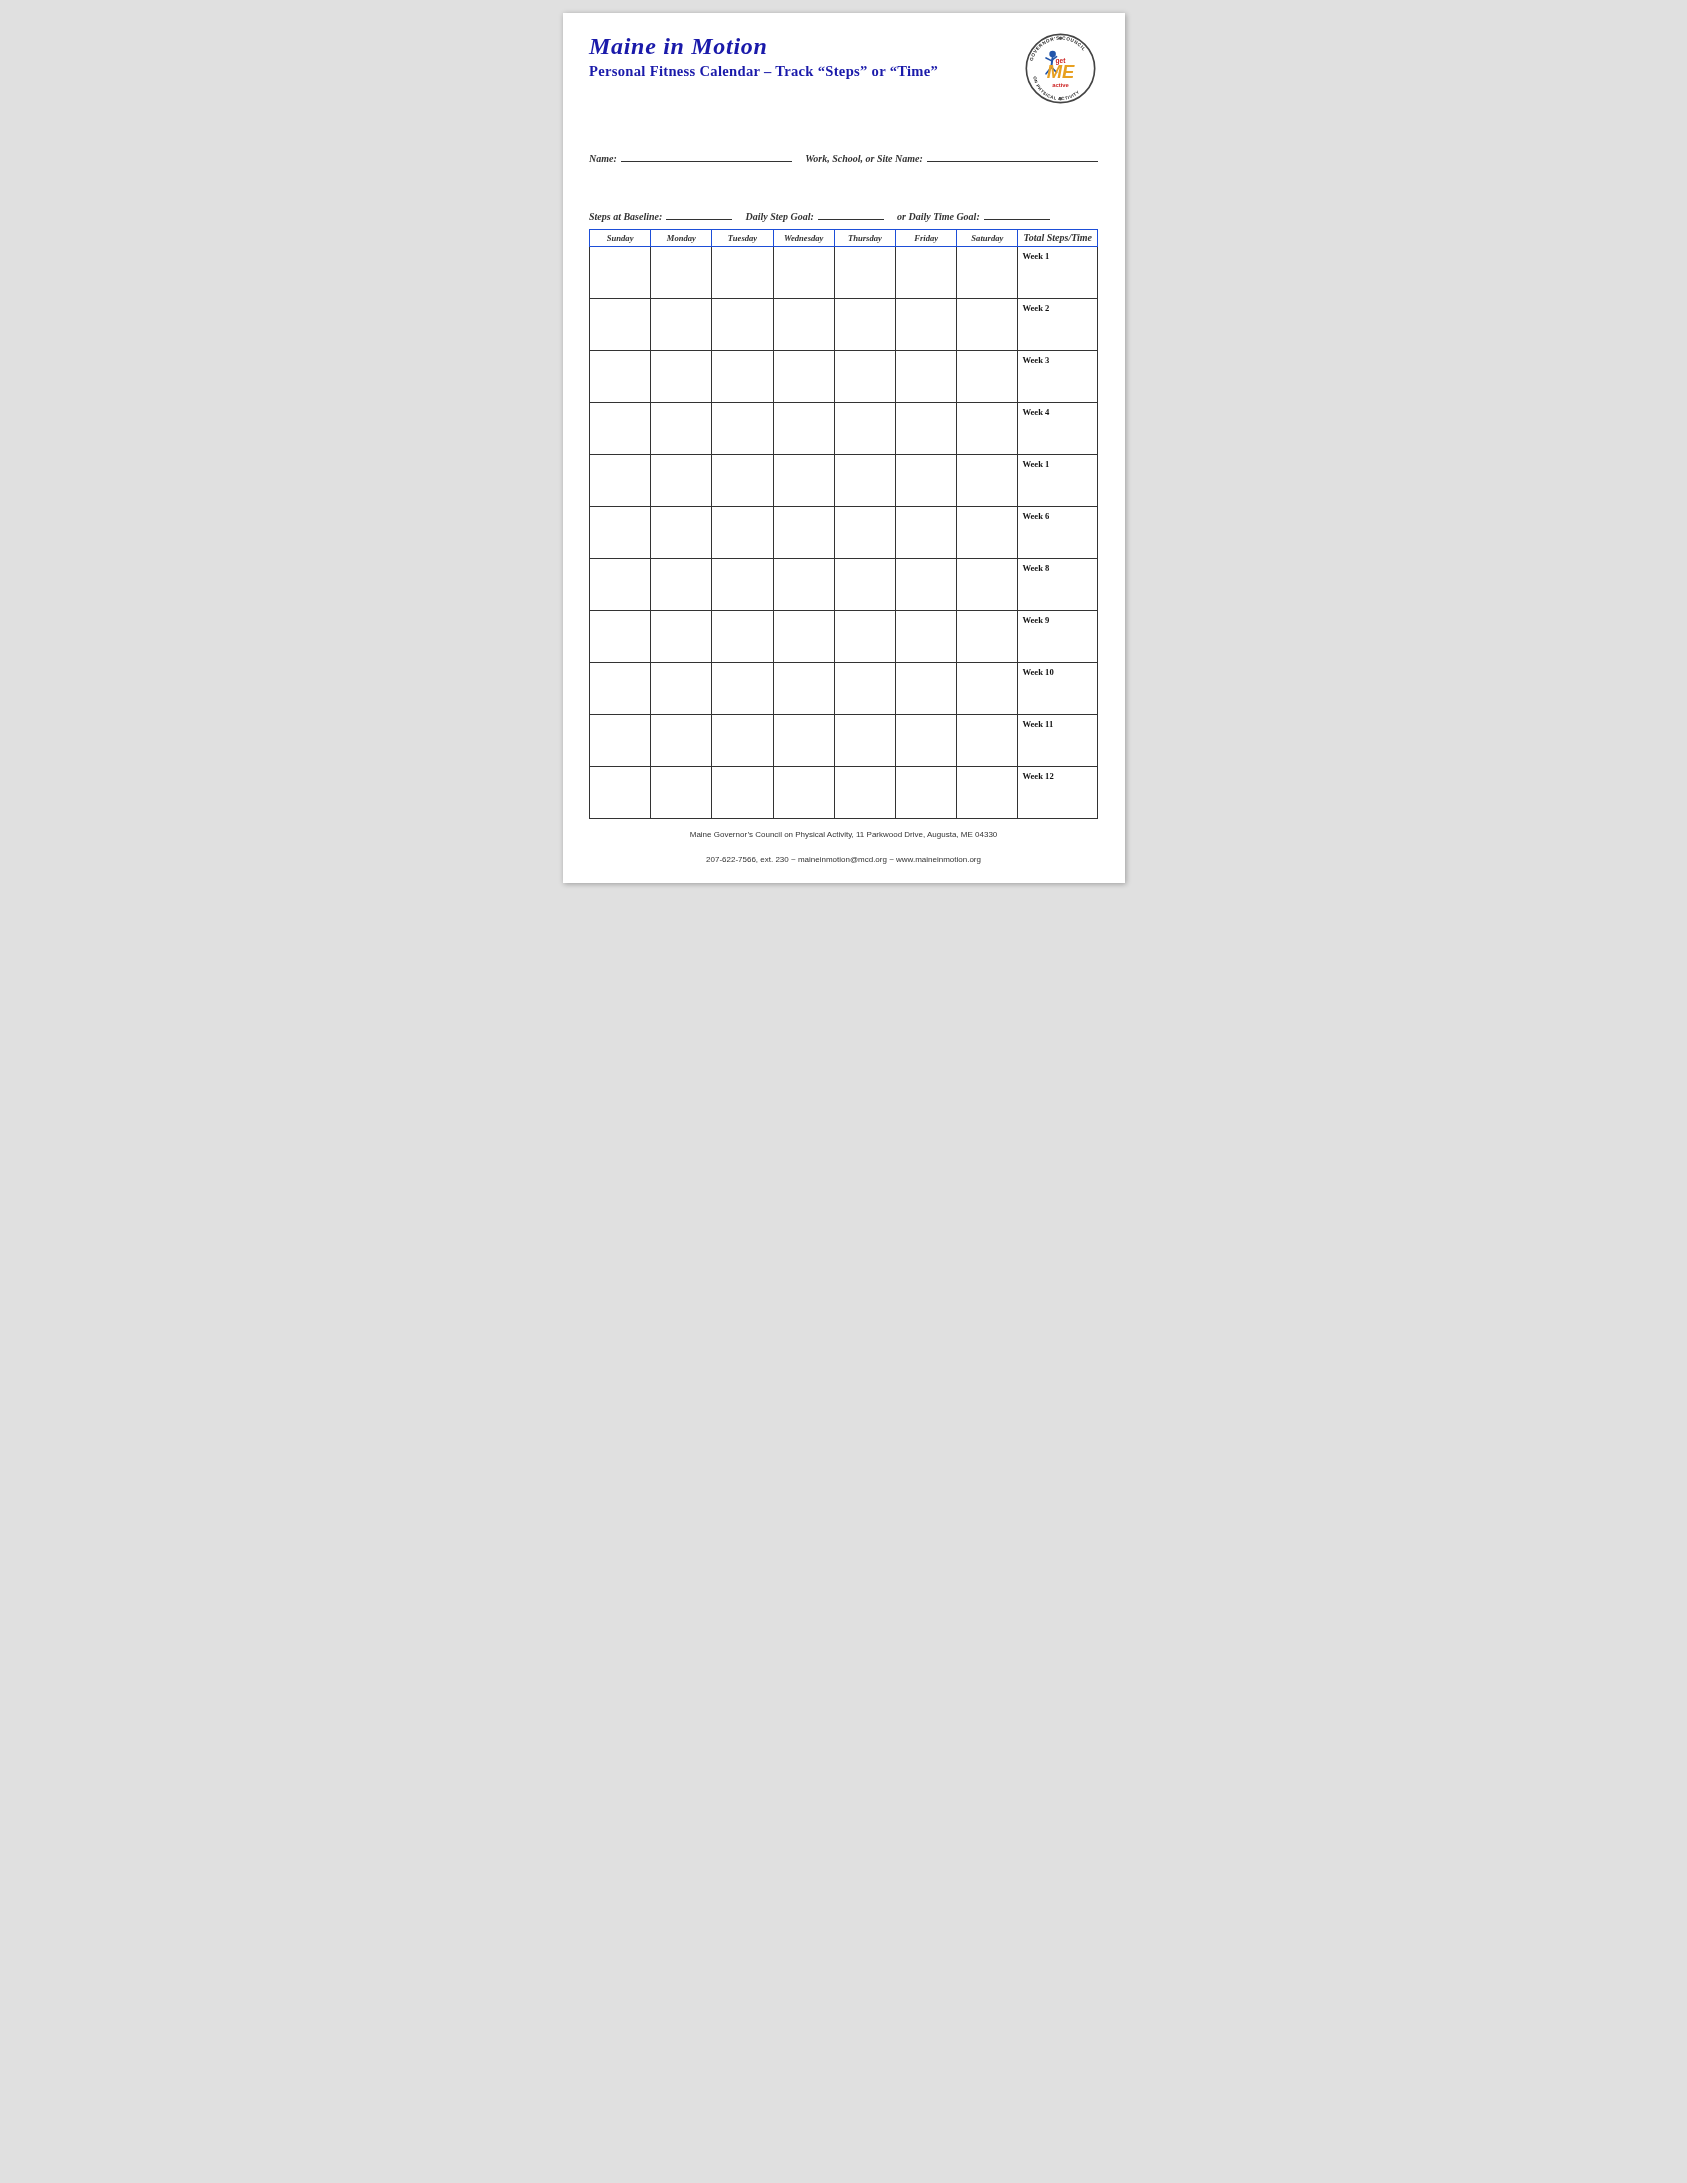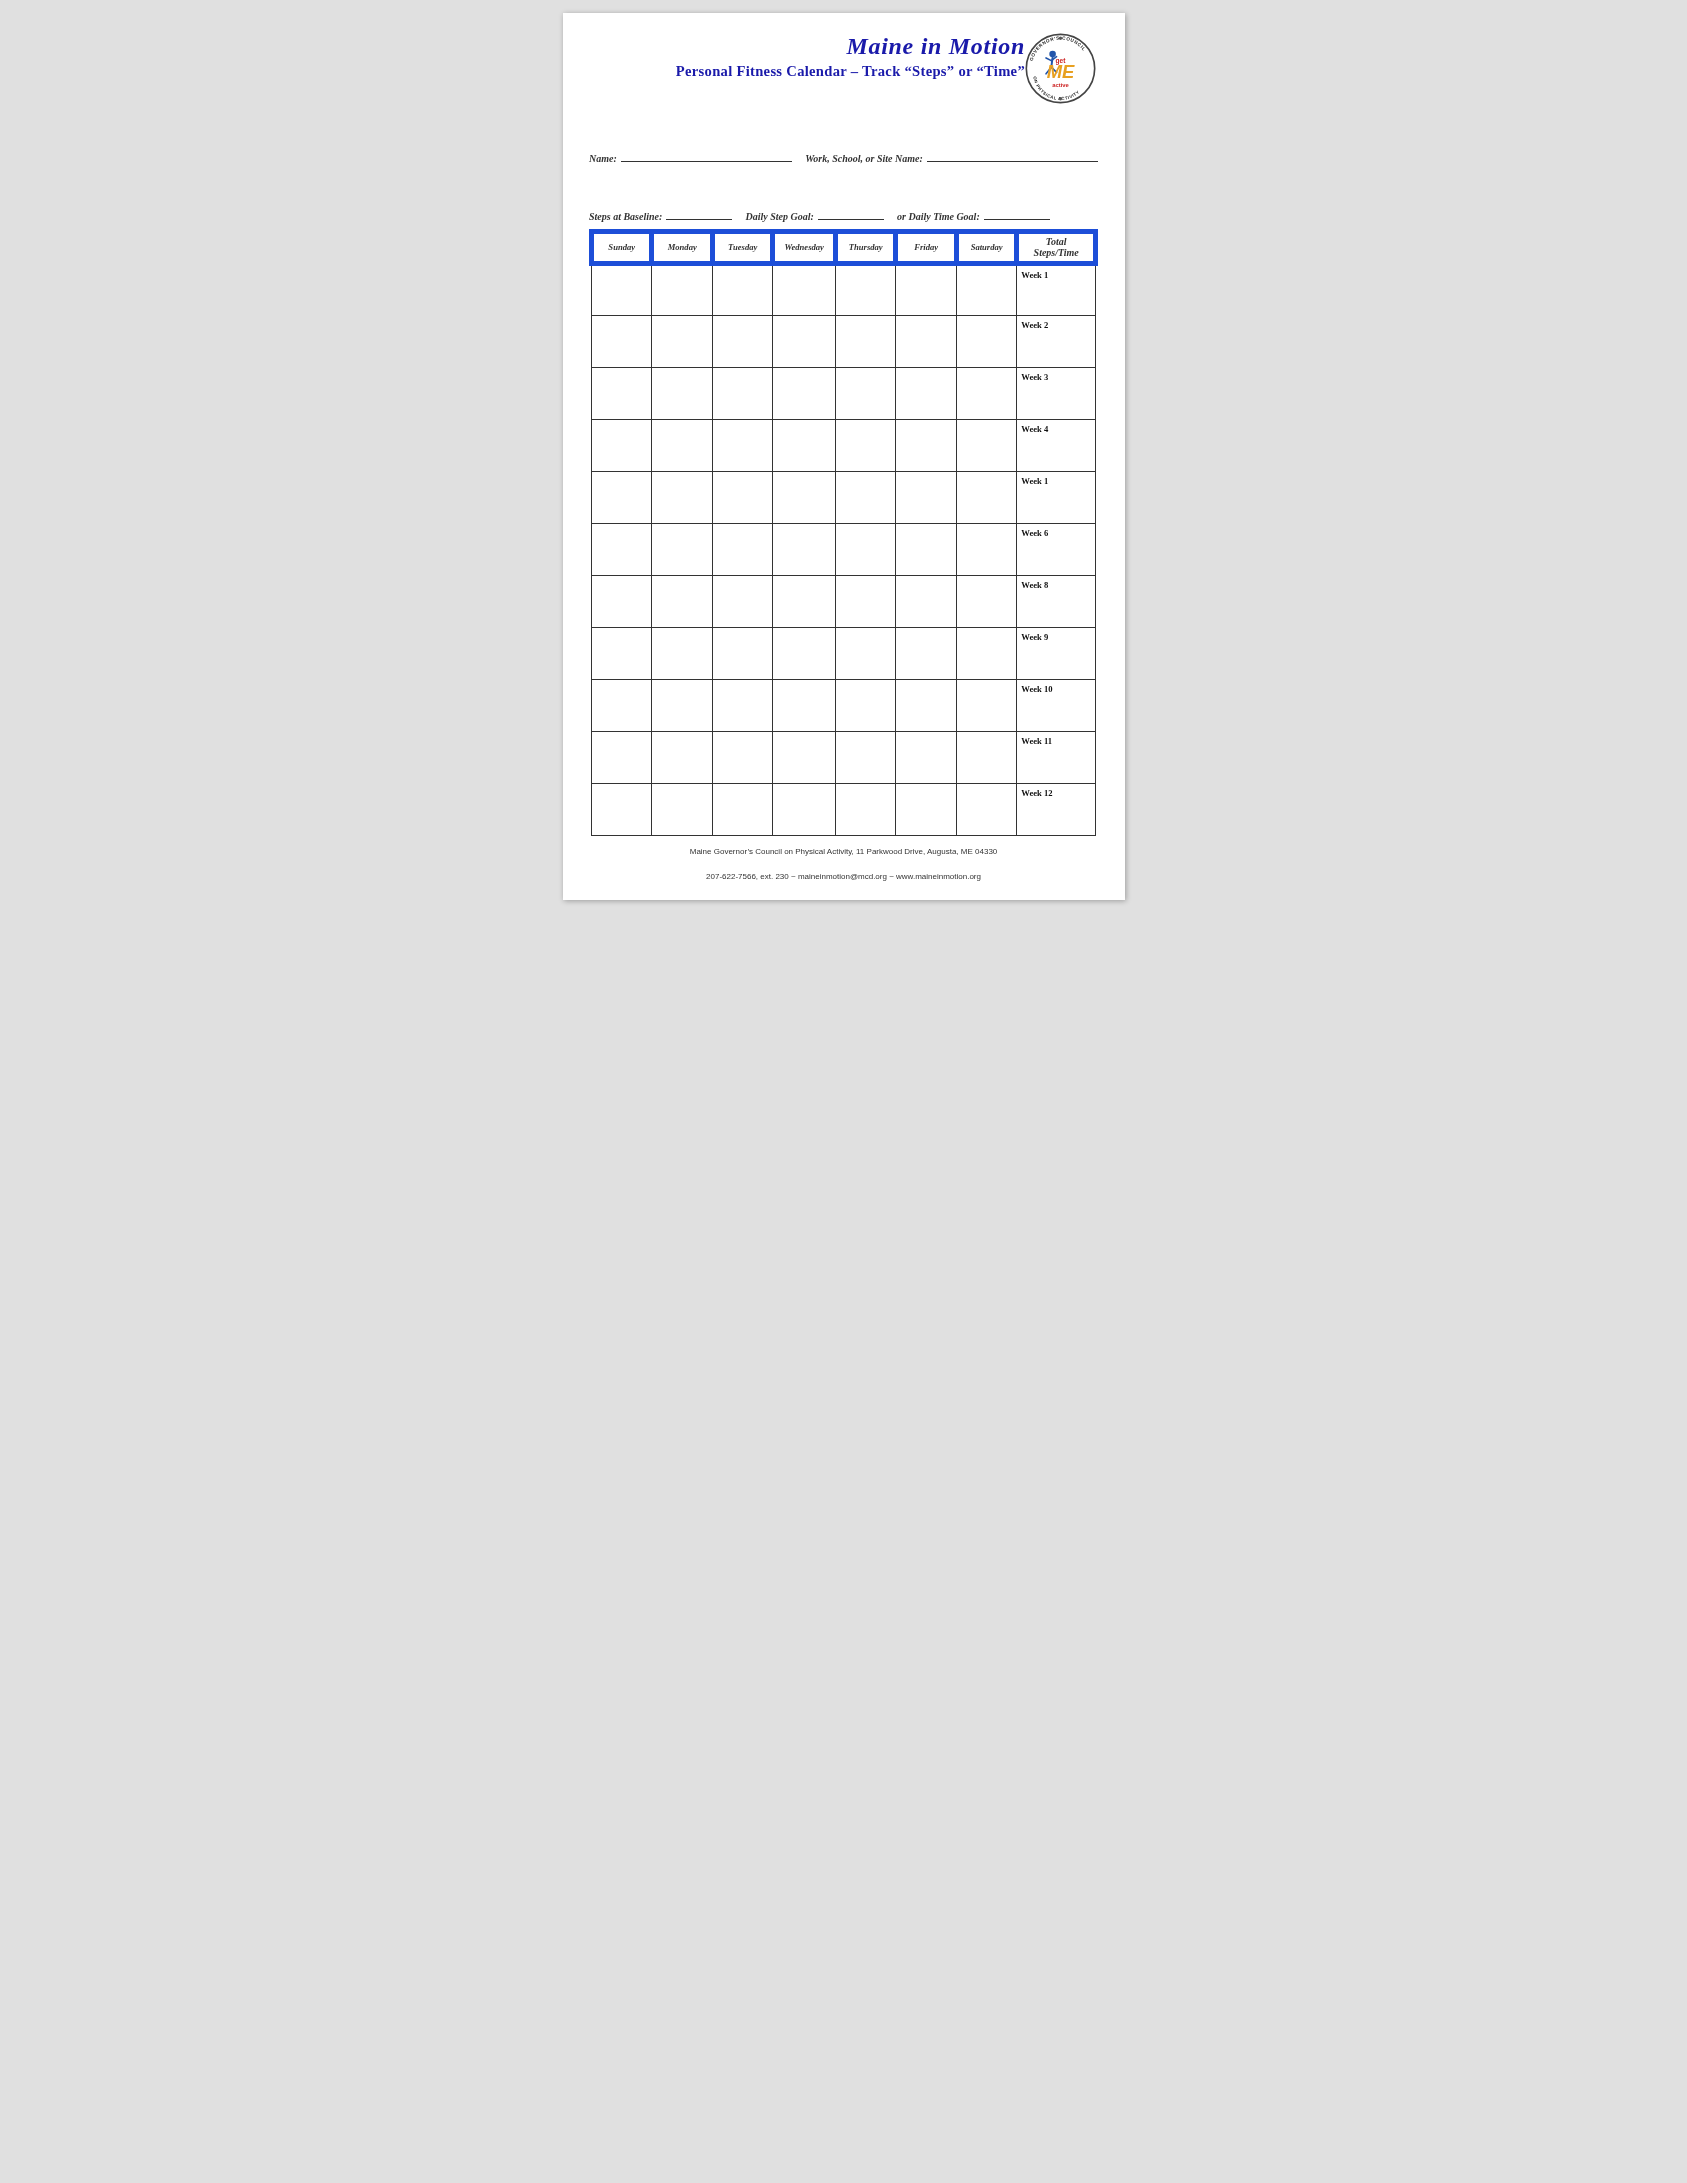--- a/index.html
+++ b/index.html
@@ -25,21 +25,21 @@
 
     .header-area {
       display: flex;
       justify-content: center;
       align-items: flex-start;
       position: relative;
       margin-bottom: 4px;
     }
 
     .title-block {
-      text-align: right;
+      text-align: left;
       flex: 1;
     }
 
     .main-title {
       font-family: 'Georgia', serif;
       font-size: 24px;
       font-weight: bold;
       font-style: italic;
       color: #1a1aaa;
       letter-spacing: 0.7px;
@@ -104,21 +104,21 @@
       border-collapse: collapse;
       margin-top: 5.3px;
     }
 
     .calendar-table th {
       font-family: 'Georgia', serif;
       font-size: 8.6px;
       font-weight: bold;
       font-style: italic;
       color: #333;
-      border: 5px solid #1d4ed8;
+      border: 1px solid #1d4ed8;
       padding: 2.6px 4px;
       text-align: center;
       background: white;
     }
 
     .calendar-table th.total-col {
       font-size: 10px;
     }
 
     .calendar-table td {

